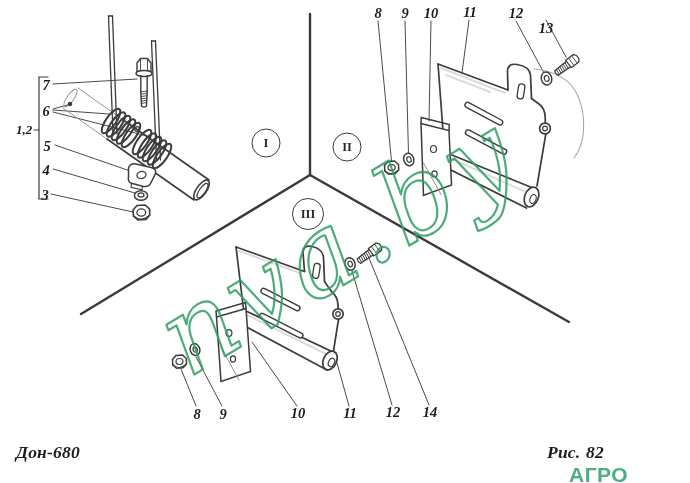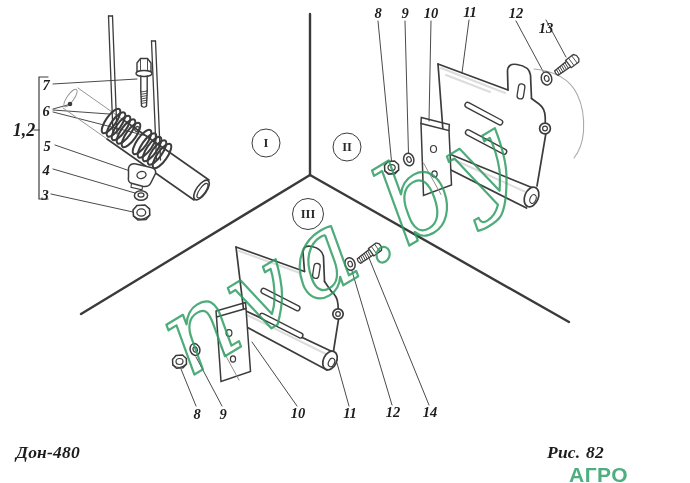--- a/index.html
+++ b/index.html
@@ -2,21 +2,21 @@
 <html><head>
 <meta charset="utf-8">
 <style>
   html,body{margin:0;padding:0;background:#fff;}
   .page{position:relative;width:690px;height:483px;background:#ffffff;overflow:hidden;
         font-family:"Liberation Serif",serif;}
   svg{position:absolute;left:0;top:0;z-index:1;}
   
   .co{position:absolute;transform:translate(-50%,-50%);font:italic 700 14.5px "Liberation Serif",serif;
       color:#1d1d1d;white-space:nowrap;z-index:5;}
-  .co.small{font-size:18px;}
+  .co.small{font-size:13px;}
   
   .rn{position:absolute;transform:translate(-50%,-50%);border:1.6px solid #3c3c3c;border-radius:50%;
       background:#fff;display:flex;align-items:center;justify-content:center;
       font:700 12.5px "Liberation Serif",serif;color:#2a2a2a;letter-spacing:0;z-index:4;}
   
   .cap{position:absolute;font:italic 700 17.5px "Liberation Serif",serif;color:#1c1c1c;
        white-space:pre;z-index:6;letter-spacing:0.2px;}
   
   .logo-circle{position:absolute;left:611px;top:411px;width:66px;height:66px;border-radius:50%;
        background:#9acaac;border:2px solid #57ae81;box-sizing:border-box;
@@ -315,19 +315,19 @@
   <span class="co" style="left:516px;top:13px;">12</span>
   <span class="co" style="left:546px;top:28px;text-align:center;">13</span>
 
   <span class="co" style="left:197px;top:414px;">8</span>
   <span class="co" style="left:223px;top:414px;">9</span>
   <span class="co" style="left:298px;top:413px;">10</span>
   <span class="co" style="left:350px;top:413px;">11</span>
   <span class="co" style="left:393px;top:412px;">12</span>
   <span class="co" style="left:430px;top:412px;">14</span>
 
-  <span class="cap" style="left:16px;top:442px;">Дон-480</span>
+  <span class="cap" style="left:16px;top:442px;">Дон-680</span>
   <span class="cap" style="left:547px;top:442px;">Рис.</span>
   <span class="cap" style="left:586px;top:442px;">82</span>
 
   <span class="logo-agro" style="color: rgb(79, 174, 127);">АГРО</span>
 
 </div>
 
 </body></html>

